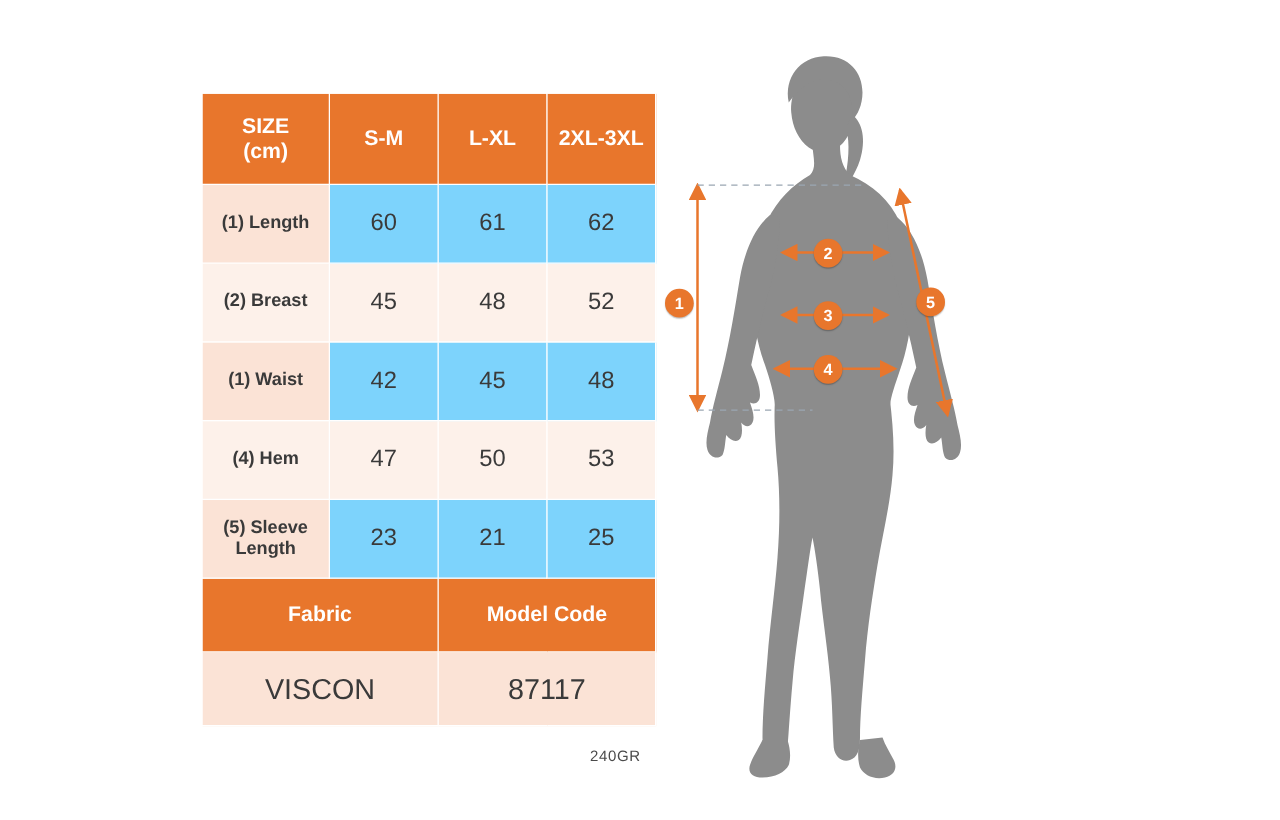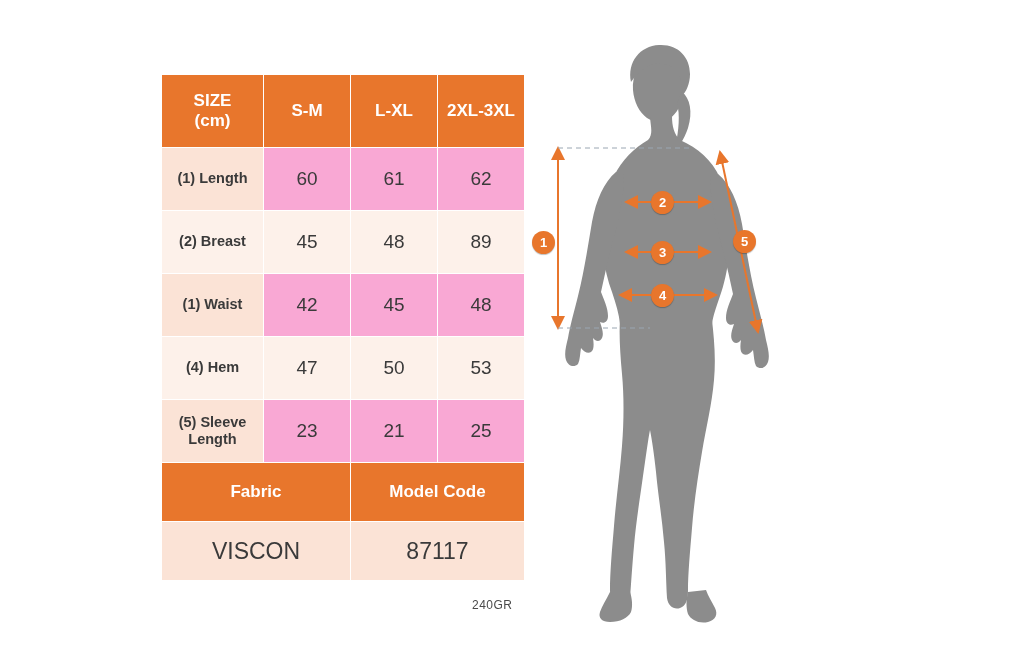--- a/index.html
+++ b/index.html
@@ -45,21 +45,21 @@
     background: #FBE3D6;
     color: #3a3a3a;
     font-size: 14.5px;
     height: 62px;
     line-height: 1.2;
     font-weight: bold;
   }
   .row-label.alt { background: #FDF1EA; }
 
   .val {
-    background: #f9a8d4;
+    background: #7dd3fc;
     color: #3a3a3a;
     font-size: 19px;
     height: 62px;
   }
   .val.alt { background: #FDF1EA; }
 
   .sub-head {
     background: #E8762C;
     color: #ffffff;
     font-weight: bold;
@@ -136,21 +136,21 @@
     <tr>
       <td class="row-label">(1) Length</td>
       <td class="val">60</td>
       <td class="val">61</td>
       <td class="val">62</td>
     </tr>
     <tr>
       <td class="row-label alt">(2) Breast</td>
       <td class="val alt">45</td>
       <td class="val alt">48</td>
-      <td class="val alt">89</td>
+      <td class="val alt">52</td>
     </tr>
     <tr>
       <td class="row-label">(1) Waist</td>
       <td class="val">42</td>
       <td class="val">45</td>
       <td class="val">48</td>
     </tr>
     <tr>
       <td class="row-label alt">(4) Hem</td>
       <td class="val alt">47</td>

